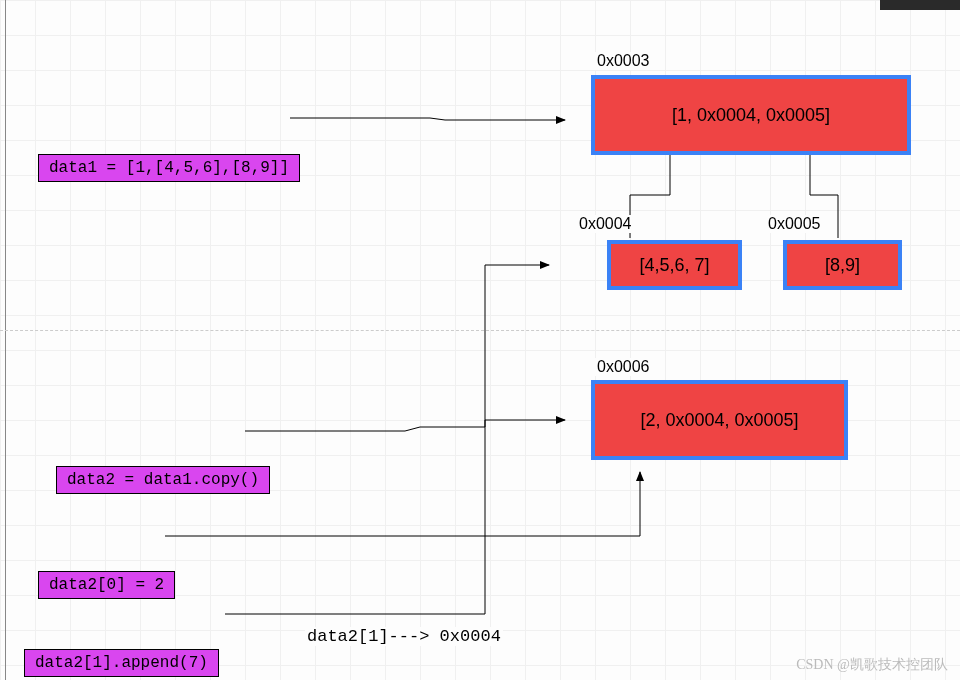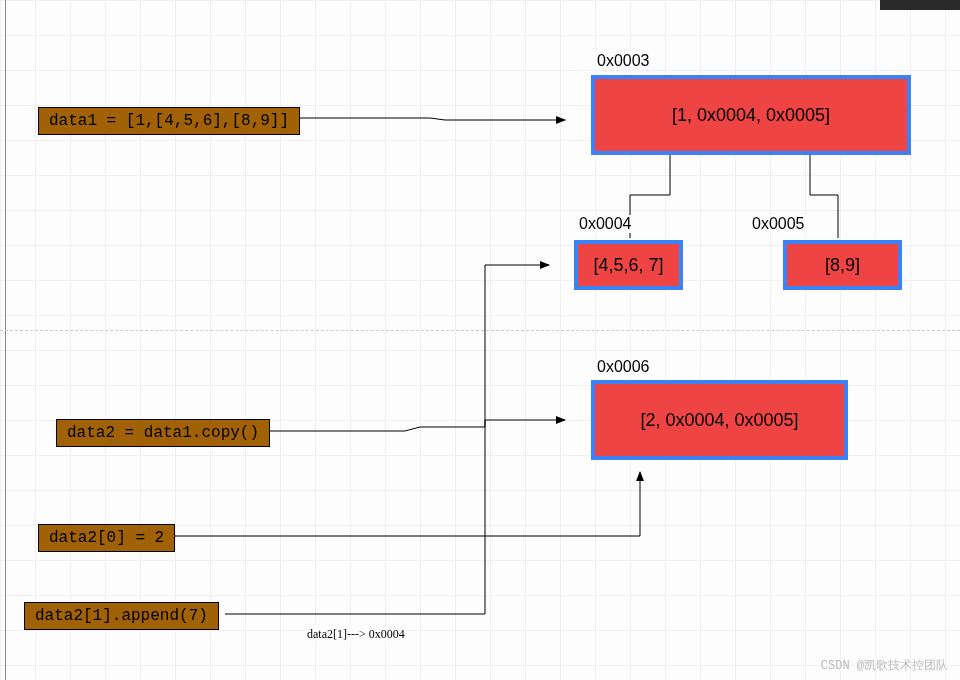--- a/index.html
+++ b/index.html
@@ -24,26 +24,27 @@
   }
   .dashed-h {
     position: absolute;
     left: 0; right: 0;
     height: 0;
     border-top: 1px dashed #ccc;
     z-index: 0;
   }
   .code-label {
     position: absolute;
-    background: #a16207;
+    background: #d946ef;
     padding: 4px 10px;
     border: 1px solid #000;
     white-space: pre;
     font-family: "Courier New", monospace;
     z-index: 2;
+    margin-top: 47px;
   }
   .addr-label {
     position: absolute;
     font-family: Arial, sans-serif;
     font-size: 16px;
     z-index: 2;
     background: #fdfdfd;
     padding: 0 2px;
   }
   .mem-box {
@@ -53,40 +54,40 @@
     display: flex;
     align-items: center;
     justify-content: center;
     font-family: Arial, sans-serif;
     font-size: 18px;
     z-index: 2;
     margin-left: 13px;
   }
   .plain-text {
     position: absolute;
-    font-family: Liberation Serif, serif;
-    font-size: 12px;
+    font-family: Liberation Mono, monospace;
+    font-size: 17px;
     z-index: 2;
     background: #fdfdfd;
     padding: 0 2px;
     text-align: right;
   }
   svg.connectors {
     position: absolute;
     top: 0; left: 0;
     width: 960px; height: 680px;
     z-index: 1;
     pointer-events: none;
   }
   .watermark {
     position: absolute;
     right: 12px;
     bottom: 6px;
-    font-family: Liberation Mono, monospace;
-    font-size: 12px;
+    font-family: Liberation Serif, serif;
+    font-size: 14px;
     color: #bbb;
     z-index: 3;
   }
   .topbar {
     position: absolute;
     top: 0; right: 0;
     width: 80px; height: 10px;
     background: #2a2a2a;
     z-index: 3;
   }
@@ -103,25 +104,25 @@
 <div class="topbar"></div>
 <div class="dashed-h" style="top:330px"></div>
 
 <div class="code-label" style="top:107px; left:38px">data1 = [1,[4,5,6],[8,9]]</div>
 <div class="code-label" style="top:419px; left:56px">data2 = data1.copy()</div>
 <div class="code-label" style="top:524px; left:38px">data2[0] = 2</div>
 <div class="code-label" style="top:602px; left:24px">data2[1].append(7)</div>
 
 <div class="addr-label" style="top:52px; left:595px">0x0003</div>
 <div class="addr-label" style="top:215px; left:577px">0x0004</div>
-<div class="addr-label" style="top:215px; left:750px">0x0005</div>
+<div class="addr-label" style="top:215px; left:766px">0x0005</div>
 <div class="addr-label" style="top:358px; left:595px">0x0006</div>
 
 <div class="mem-box" style="top:75px; left:578px; width:320px; height:80px">[1, 0x0004, 0x0005]</div>
-<div class="mem-box" style="top:240px; left:561px; width:109px; height:50px">[4,5,6, 7]</div>
+<div class="mem-box" style="top:240px; left:594px; width:135px; height:50px">[4,5,6, 7]</div>
 <div class="mem-box" style="top:240px; left:770px; width:119px; height:50px">[8,9]</div>
 <div class="mem-box" style="top:380px; left:578px; width:257px; height:80px">[2, 0x0004, 0x0005]</div>
 
 <div class="plain-text" style="top:627px; left:305px">data2[1]---&gt; 0x0004</div>
 
 <div class="watermark">CSDN @凯歌技术控团队</div>
 
 <svg class="connectors">
   <defs>
     <marker id="arrow" markerWidth="10" markerHeight="8" refX="9" refY="4" orient="auto">

